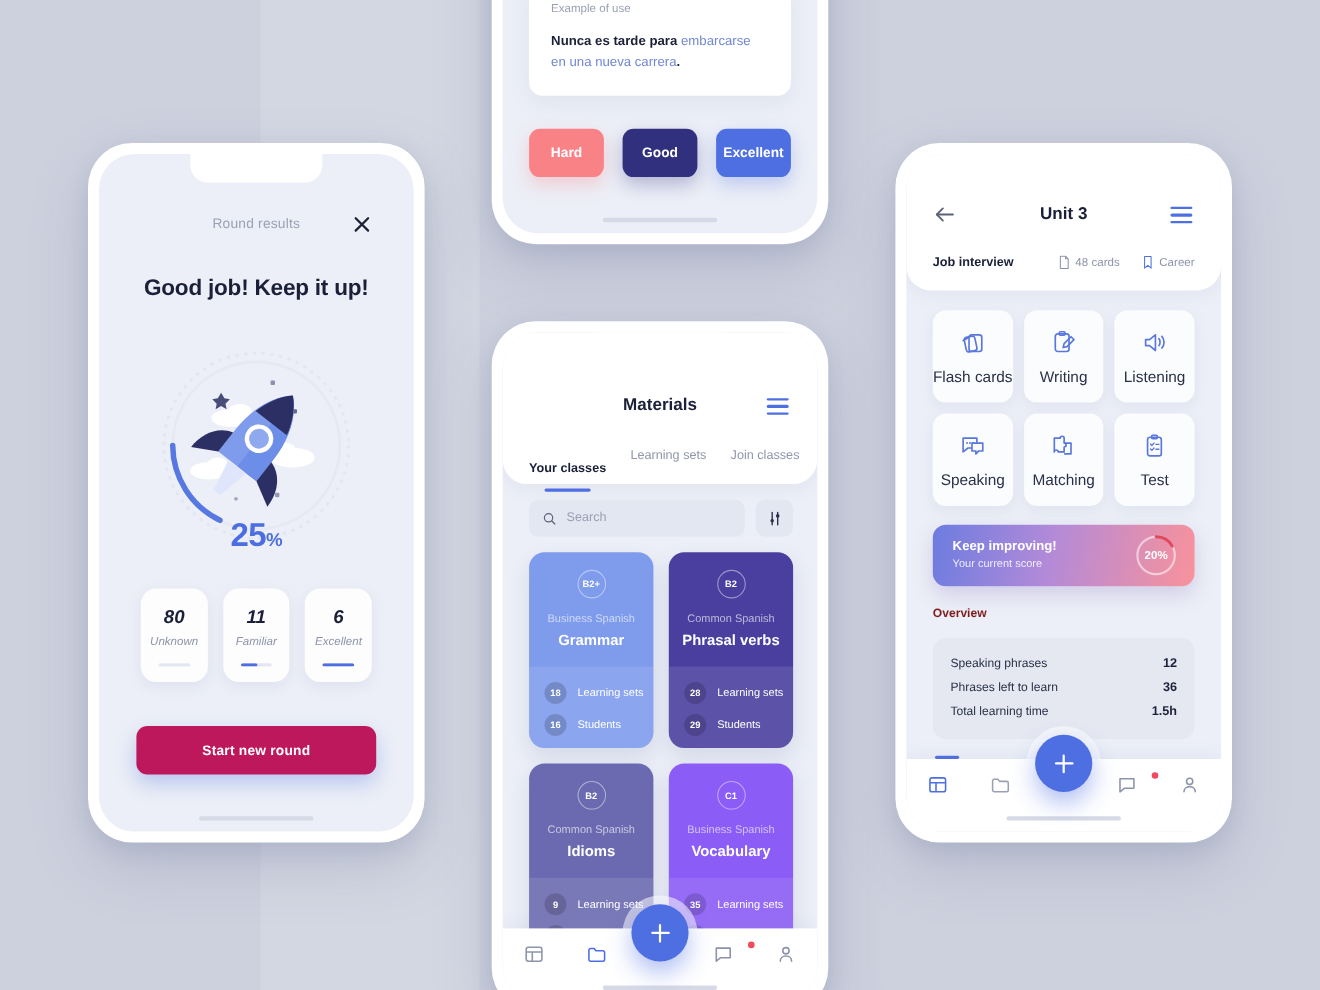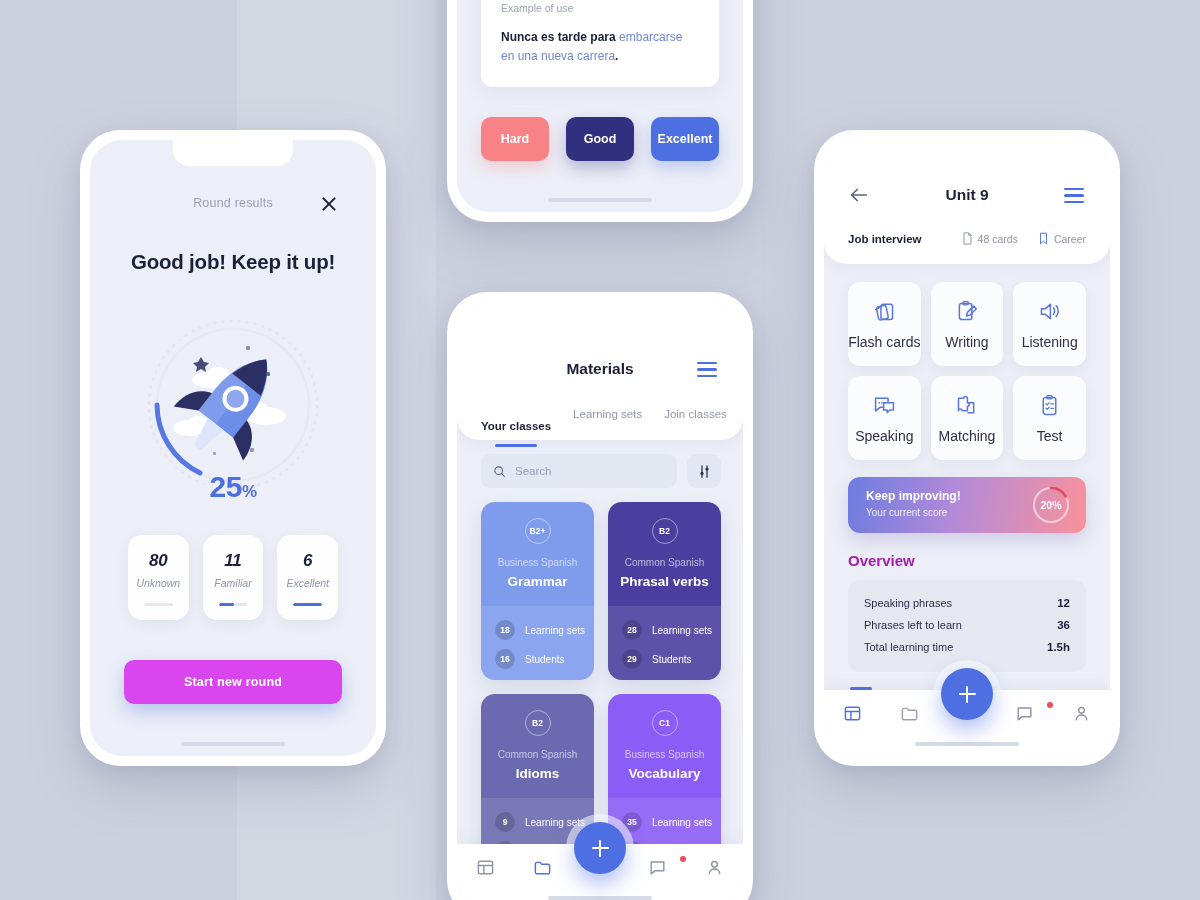--- a/index.html
+++ b/index.html
@@ -73,21 +73,21 @@
   .p1-stat {
     flex:1; background:#fdfdfe; border-radius: 14px; padding: 16px 4px 14px;
     text-align:center; box-shadow: 0 4px 12px rgba(140,150,185,.13); font-style: italic;
   }
   .p1-stat .num { font-size: 17px; font-weight: 700; color:#1b2038; }
   .p1-stat .lbl { font-size: 10.5px; color:#8d94aa; margin-top: 6px; }
   .p1-stat .bar { height: 3px; border-radius: 3px; background:#e4e7f1; margin: 14px 12px 0; position:relative; overflow:hidden;}
   .p1-stat .bar i { position:absolute; left:0; top:0; bottom:0; background:#4c6ee0; border-radius:3px; display:block; }
   .p1-cta {
     position:absolute; left: 34px; right: 34px; top: 520px; height: 44px;
-    background:#d946ef; color:#fff; border:none; border-radius: 10px;
+    background:#be185d; color:#fff; border:none; border-radius: 10px;
     font-size: 12.5px; font-weight: 700; letter-spacing:.2px; cursor:pointer;
     box-shadow: 0 8px 18px rgba(78,111,226,.33);
     font-family:"Liberation Sans", sans-serif;
   }
 
   
   #phone-example { left: 447px; top: -178px; width: 306px; height: 400px; }
   #phone-example .screen { background:#eceff7; }
   .p2-card {
     position:absolute; left: 24px; right: 24px; top: 150px;
@@ -207,21 +207,21 @@
     background: linear-gradient(100deg,#6c7ce0 0%, #b38ad8 45%, #f9929b 100%);
     box-shadow: 0 8px 18px rgba(150,130,195,.30);
   }
   .p4-banner .b1 { position:absolute; left: 18px; top: 12px; font-size: 12px; font-weight:700; color:#fff; }
   .p4-banner .b2 { position:absolute; left: 18px; top: 30px; font-size: 10px; color: rgba(255,255,255,.85); }
   .p4-banner .ring { position:absolute; right: 14px; top: 7px; width: 42px; height: 42px; }
   .p4-banner .ring span {
     position:absolute; inset:0; display:flex; align-items:center; justify-content:center;
     font-size: 10.5px; font-weight:700; color:#fff;
   }
-  .p4-ovl { position:absolute; top: 412px; left: 24px; font-size: 15px; font-weight:700; color:#a21caf;text-align:right; }
+  .p4-ovl { position:absolute; top: 412px; left: 24px; font-size: 11px; font-weight:700; color:#7f1d1d;text-align:right; }
   .p4-table {
     position:absolute; top: 440px; left: 24px; right: 24px;
     background:#e5e8f1; border-radius: 12px; padding: 12px 16px 14px;
   }
   .p4-row { display:flex; align-items:center; padding: 5px 0; }
   .p4-row .k { flex:1; font-size: 11px; color:#2a3048; }
   .p4-row .v { font-size: 11.5px; font-weight:700; color:#1b2038; }
   .p4-tabind { position:absolute; bottom: 66px; left: 26px; width: 22px; height: 3px; border-radius:2px; background:#4e6fe2; }
 </style>
 </head>
@@ -459,21 +459,21 @@
   <div class="screen">
     <div class="p4-topsheet"></div>
     <div class="notch"></div>
 
     <div class="p4-back">
       <svg width="22" height="22" viewBox="0 0 24 24">
           <line x1="4" y1="12" x2="20" y2="12" stroke="#5c6376" stroke-width="1.8" stroke-linecap="round"></line>
           <polyline points="10,6 4,12 10,18" fill="none" stroke="#5c6376" stroke-width="1.8" stroke-linecap="round" stroke-linejoin="round"></polyline>
         </svg>
     </div>
-    <div class="p4-title">Unit 9</div>
+    <div class="p4-title">Unit 3</div>
     <div class="p4-burger">
         <i></i>
         <i></i>
         <i></i>
       </div>
 
     <div class="p4-meta">
       <div class="job">Job interview</div>
       <div class="sp"></div>
       <div class="mi">

